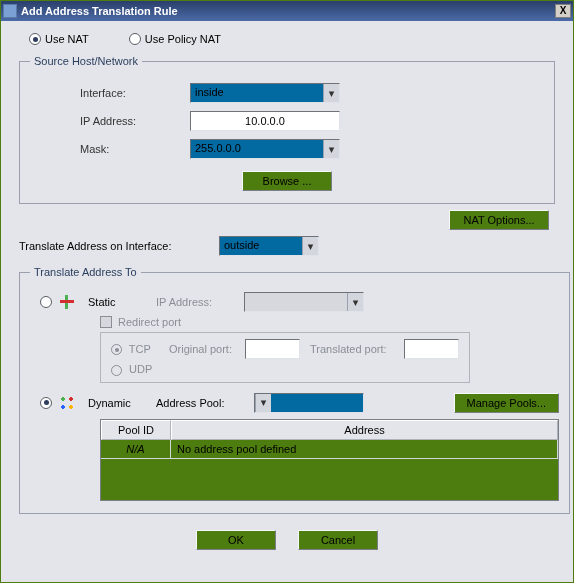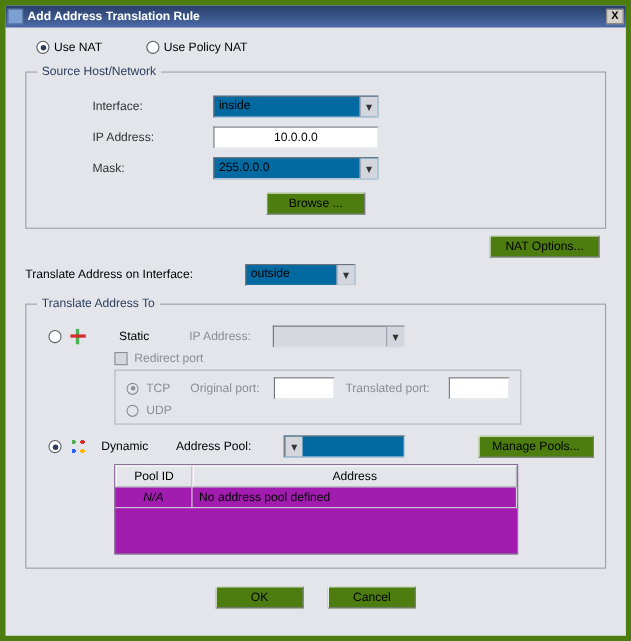--- a/index.html
+++ b/index.html
@@ -7,21 +7,21 @@
     margin: 0; padding: 0;
     font-family: "Tahoma", "Segoe UI", sans-serif;
     font-size: 11px;
     background: #d9dbe0;
     color: #000;
   }
   .window {
     width: 574px;
     height: 583px;
     background: #e3e5ea;
-    border: 5px solid #4d7c0f;
+    border: 1px solid #4d7c0f;
     display: flex;
     flex-direction: column;
   }
   .titlebar {
     height: 20px;
     background: linear-gradient(#2a3f6a, #4b6aa8);
     color: #fff;
     display: flex;
     align-items: center;
     padding: 0 2px;
@@ -160,22 +160,22 @@
     display: inline-flex; align-items: center; justify-content: center;
     margin-right: 4px;
     vertical-align: middle;
   }
   .small-radio.sel::after {
     content: ""; width:4px; height:4px; border-radius:50%; background:#8a8e96;
   }
   .table {
     border: 1px solid #7a7e86;
     margin: 6px 0 0 70px;
-    width: 367px;
-    background: #a21caf;
+    width: 459px;
+    background: #4d7c0f;
   }
   .table .thead { display: flex; }
   .table .th {
     background: #e3e5ea;
     border-right: 1px solid #aeb2bb;
     border-bottom: 1px solid #aeb2bb;
     border-top: 1px solid #fff;
     border-left: 1px solid #fff;
     padding: 3px 4px;
     text-align: center;
@@ -269,21 +269,21 @@
       <span style="width:200px">Translate Address on Interface:</span>
       <div class="combo" style="width:100px">
         <span class="cval">outside</span>
         <span class="cbtn">▾</span>
       </div>
     </div>
 
     <fieldset>
       <legend>Translate Address To</legend>
 
-      <div style="display:flex; align-items:center; gap:8px; margin:6px 0 4px 10px;text-align:center;">
+      <div style="display:flex; align-items:center; gap:8px; margin:6px 0 4px 10px;">
         <span class="radio"></span>
         <span class="static-icon"></span>
         <span style="width:60px">Static</span>
         <span class="disabled-text" style="width:80px">IP Address:</span>
         <div class="combo disabled" style="width:120px">
           <span class="cval"></span>
           <span class="cbtn">▾</span>
         </div>
       </div>
 

